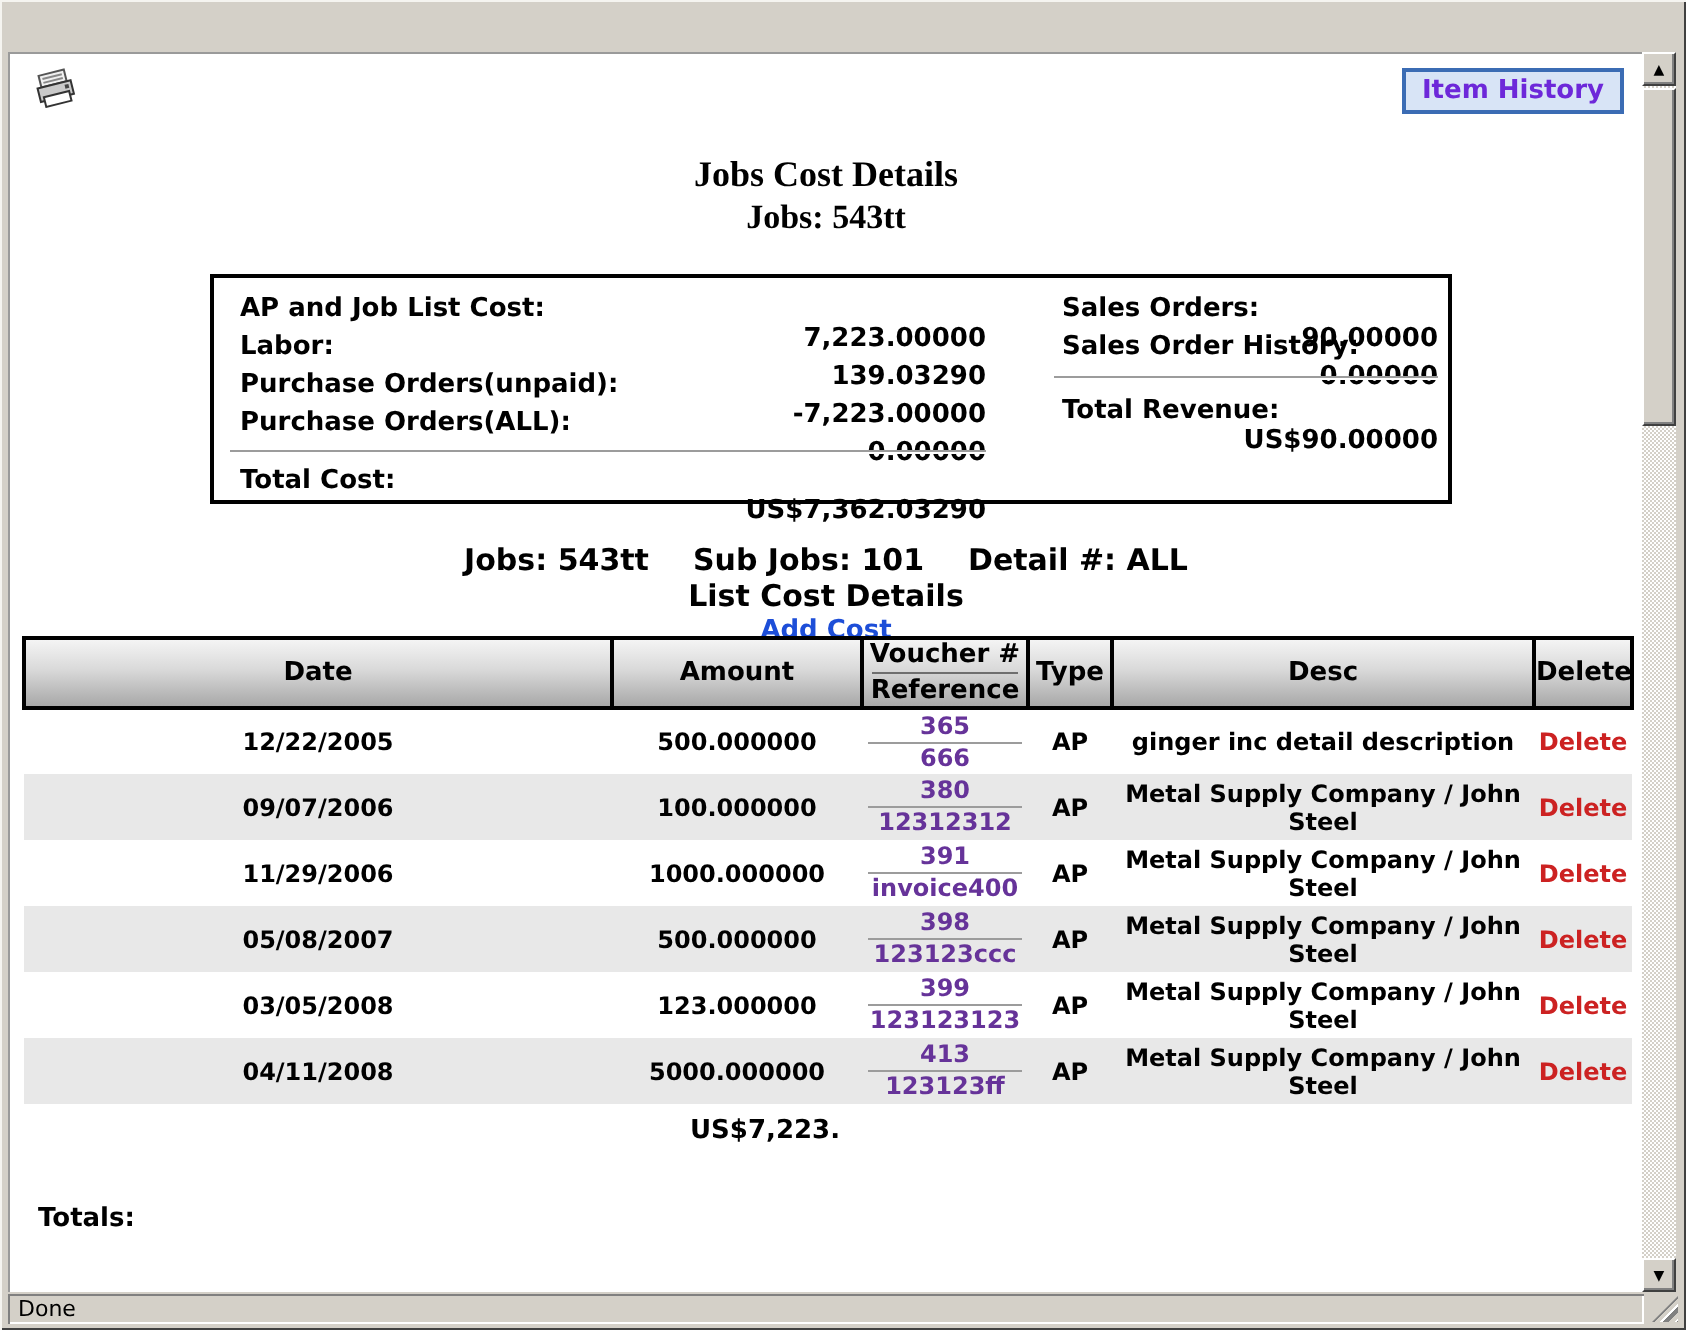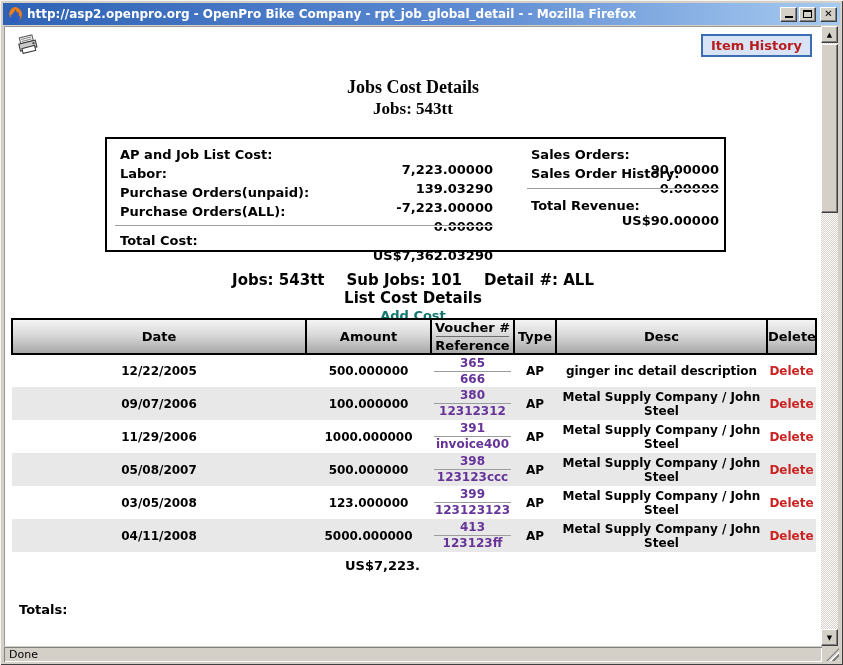--- a/index.html
+++ b/index.html
@@ -25,21 +25,21 @@
   .win-btn.minimize span { position:relative; top:3px; }
   .win-btn.close { margin-left:4px; }
 
   
   .viewport { position:absolute; left:4px; top:26px; width:817px; height:620px; background:#fff;
               border-left:1px solid #9a9a9a; border-top:1px solid #9a9a9a; }
 
   .print-icon { position:absolute; left:12px; top:7px; width:22px; height:20px; cursor:pointer; }
 
   .item-history-btn { position:absolute; top:7px; right:9px; height:23px; padding:2px 8px 3px 8px;
-                      background:#d8e4f6; border:2px solid #3b6cb4; color:#b91c1c;
+                      background:#d8e4f6; border:2px solid #3b6cb4; color:#6d28d9;
                       font-weight:bold; font-size:13px; font-family:inherit; cursor:pointer; }
 
   .report-title { position:absolute; left:0; top:50px; width:100%; text-align:center;
                   font-family:"Liberation Serif","DejaVu Serif",serif; font-weight:bold; font-size:18px; color:#000; }
   .report-subtitle { position:absolute; left:0; top:72px; width:100%; text-align:center;
                   font-family:"Liberation Serif","DejaVu Serif",serif; font-weight:bold; font-size:17px; color:#000; }
 
   
   .summary-box { position:absolute; left:100px; top:110px; width:621px; height:115px;
                  border:2px solid #000; font-size:13px; font-weight:bold; color:#000; }
@@ -50,21 +50,21 @@
   .sum-hr { position:absolute; height:2px; background:#9c9c9c; border-bottom:1px solid #fff; }
 
   
   .jobs-line { position:absolute; left:0; top:244px; width:100%; text-align:center;
                font-size:15px; font-weight:bold; }
   .jobs-line span { margin:0 11px; }
   .list-title { position:absolute; left:0; top:262px; width:100%; text-align:center;
                 font-size:15px; font-weight:bold; }
   .add-cost { position:absolute; left:0; top:281px; width:100%; text-align:center;
               font-size:13px; font-weight:bold; }
-  .add-cost a { color:#0f766e; text-decoration:none; cursor:pointer; }
+  .add-cost a { color:#1d4ed8; text-decoration:none; cursor:pointer; }
 
   
   table.cost { position:absolute; left:6px; top:291px; width:804px;
                border-collapse:collapse; table-layout:fixed; font-size:12px; font-weight:bold; color:#000; }
   col.c1{width:294px} col.c2{width:125px} col.c3{width:83px} col.c4{width:42px} col.c5{width:211px} col.c6{width:49px}
   table.cost th { height:35px; border:2px solid #000;
                   background:linear-gradient(180deg,#f4f4f4 0%,#d9d9d9 45%,#a8a8a8 100%);
                   font-size:13px; font-weight:bold; text-align:center; vertical-align:middle; padding:0; }
   th.voucher-th { font-size:12px; }
   .vh-sep { height:1px; background:#6e6e6e; margin:1px 4px; }
@@ -104,36 +104,20 @@
                   font-size:11px; color:#000; padding:1px 5px; line-height:13px; }
   .resize-grip { position:absolute; right:1px; bottom:1px; width:13px; height:13px;
                  background:repeating-linear-gradient(135deg,#d4d0c8 0 2px,#ffffff 2px 3px,#808080 3px 5px);
                  clip-path:polygon(100% 0,100% 100%,0 100%); cursor:nwse-resize; }
 </style>
 </head>
 <body>
 
 <div class="window">
 
-  <div class="titlebar">
-    <svg class="ficon" viewBox="0 0 16 16">
-      <circle cx="8" cy="8" r="7" fill="#2a5fc0"></circle>
-      <path d="M8 1 a7 7 0 0 1 7 7 a7 7 0 0 1 -3 5.7 a6 6 0 0 0 1.4 -5.2 c-.4 1-1 1.3-1.6 1.3 c.7-1.8.3-3.6-.8-4.8 c.1.9-.1 1.5-.7 1.9 c.2-1.6-.6-3.1-2.3-3.9 c.5.9.4 1.6-.2 2.3 c-.9 1-2.2 1.8-1.9 3.6 c-.6-.3-.9-.8-1-1.5 c-.7 1.2-.7 2.4-.1 3.6 c-.7-.3-1.2-.8-1.6-1.6 a7 7 0 0 1 4.8 -8.4 z" fill="#f07f13"></path>
-    </svg>
-    <span class="title-text">http://asp2.openpro.org - OpenPro Bike Company - rpt_job_global_detail - - Mozilla Firefox</span>
-    <div class="win-btn minimize">
-        <span style="border-bottom:2px solid #000;width:8px;height:2px;display:inline-block;"></span>
-      </div>
-    <div class="win-btn maximize">
-        <span style="width:9px;height:8px;border:1px solid #000;border-top:2px solid #000;display:inline-block;"></span>
-      </div>
-    <div class="win-btn close">
-        <span>✕</span>
-      </div>
-  </div>
 
   <div class="viewport">
 
     <svg class="print-icon" viewBox="0 0 22 20">
       <g transform="rotate(-14 11 10)">
         <rect x="4" y="2" width="13" height="6" fill="#f0f0f0" stroke="#555" stroke-width="1"></rect>
         <line x1="5.5" y1="4" x2="15.5" y2="4" stroke="#888" stroke-width="1"></line>
         <line x1="5.5" y1="6" x2="15.5" y2="6" stroke="#888" stroke-width="1"></line>
         <rect x="2" y="8" width="17" height="7" fill="#c9c9c9" stroke="#333" stroke-width="1"></rect>
         <rect x="15.5" y="9.5" width="2" height="2" fill="#444"></rect>

